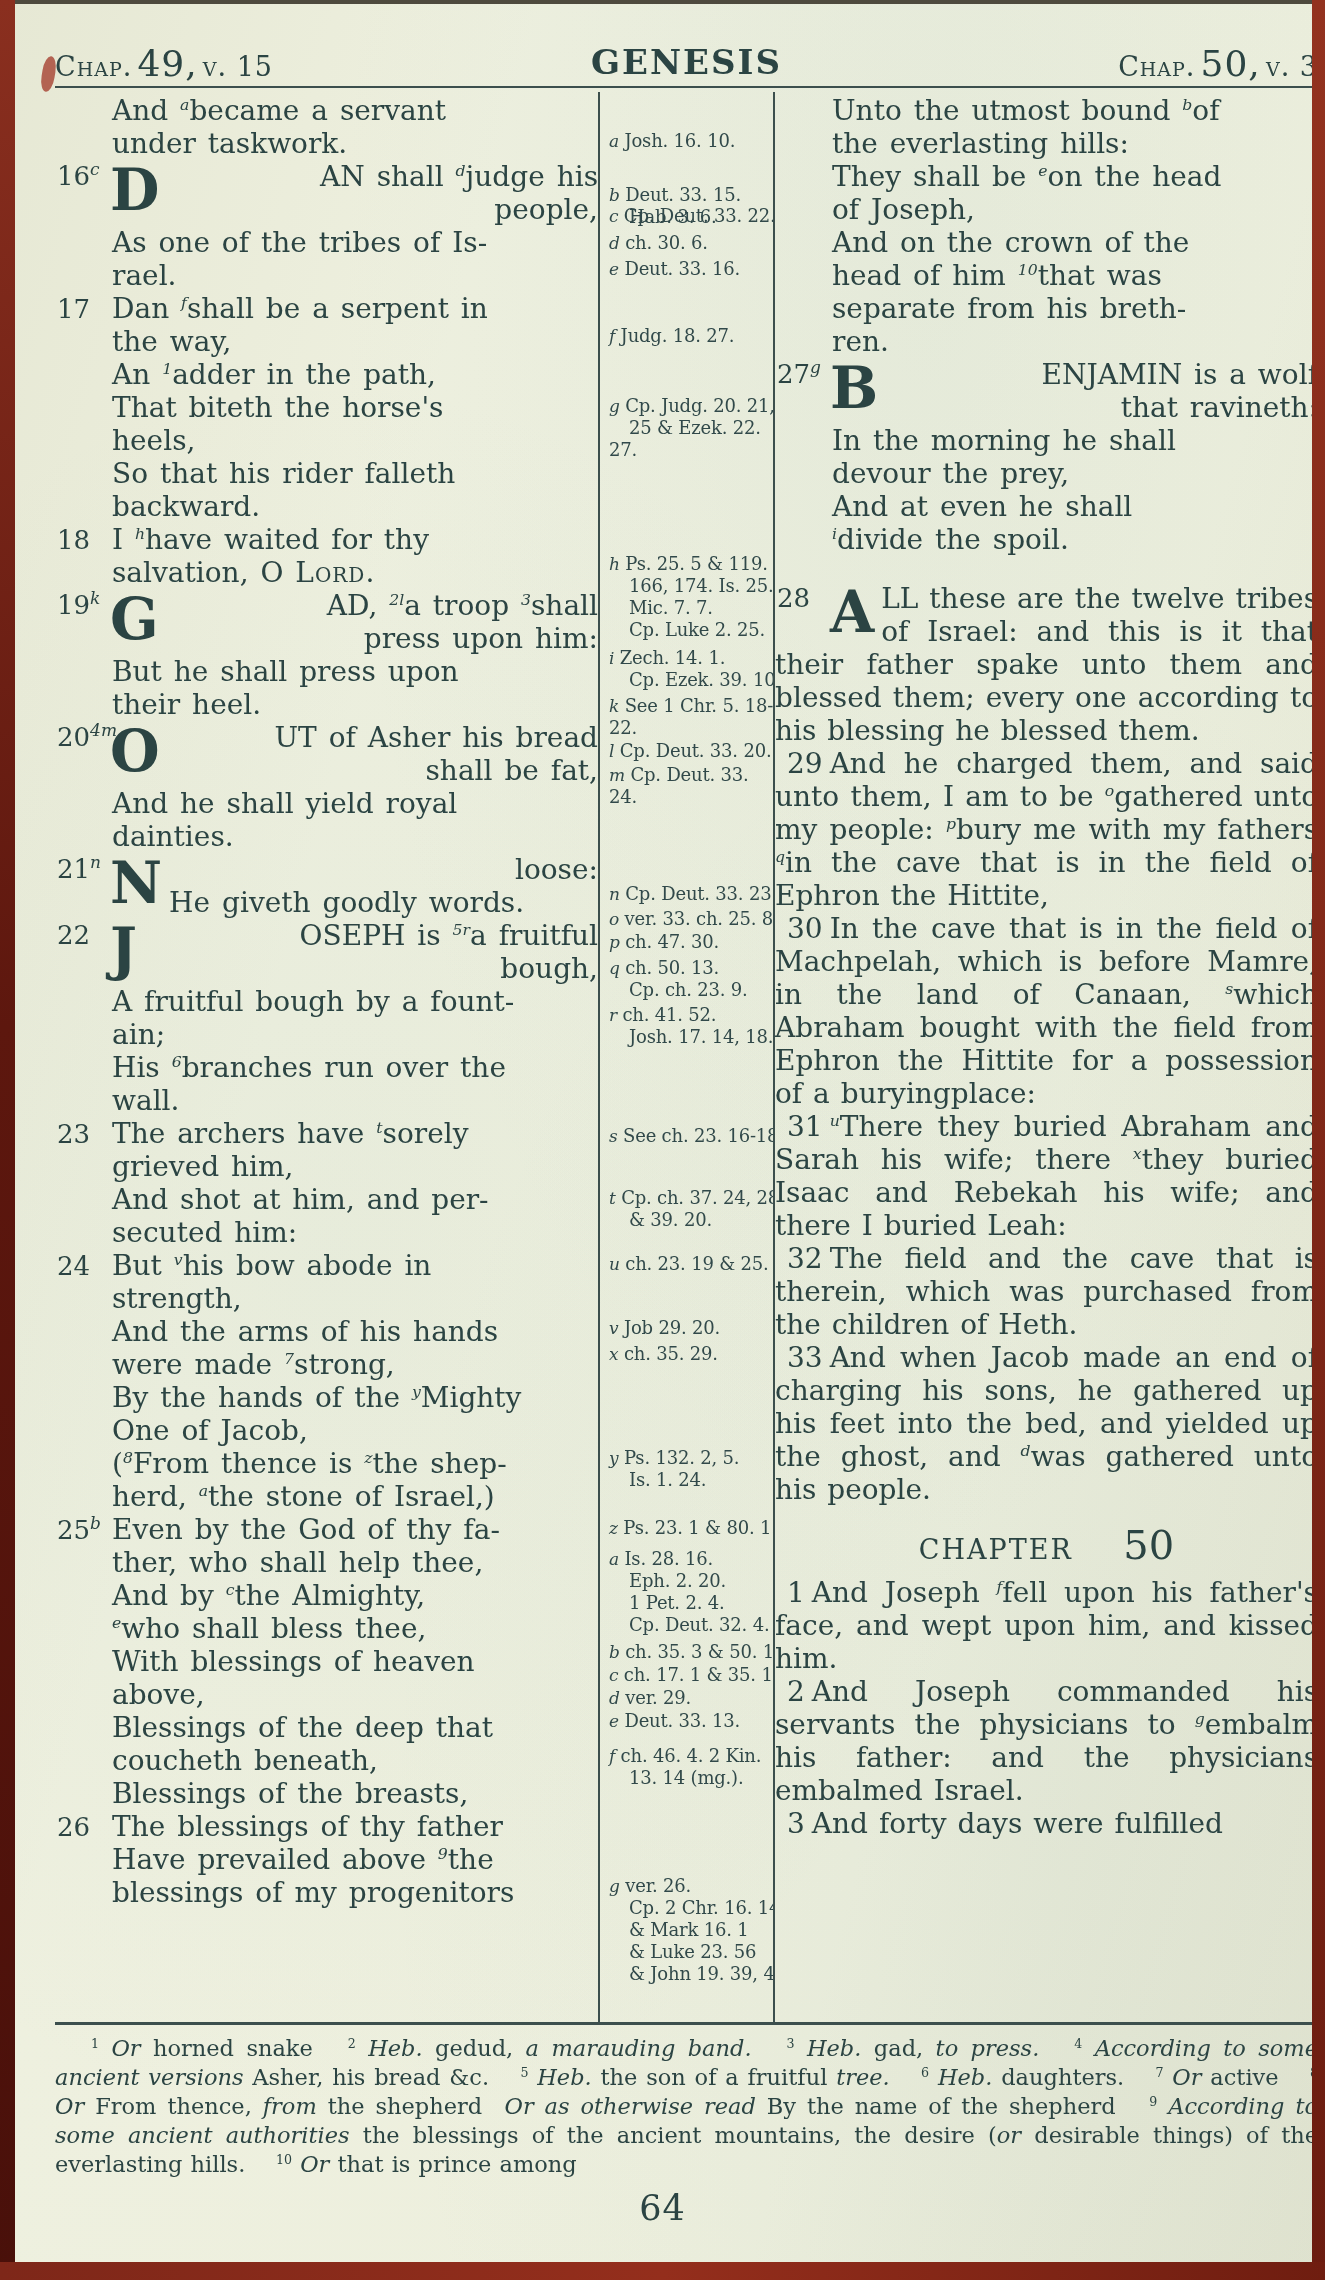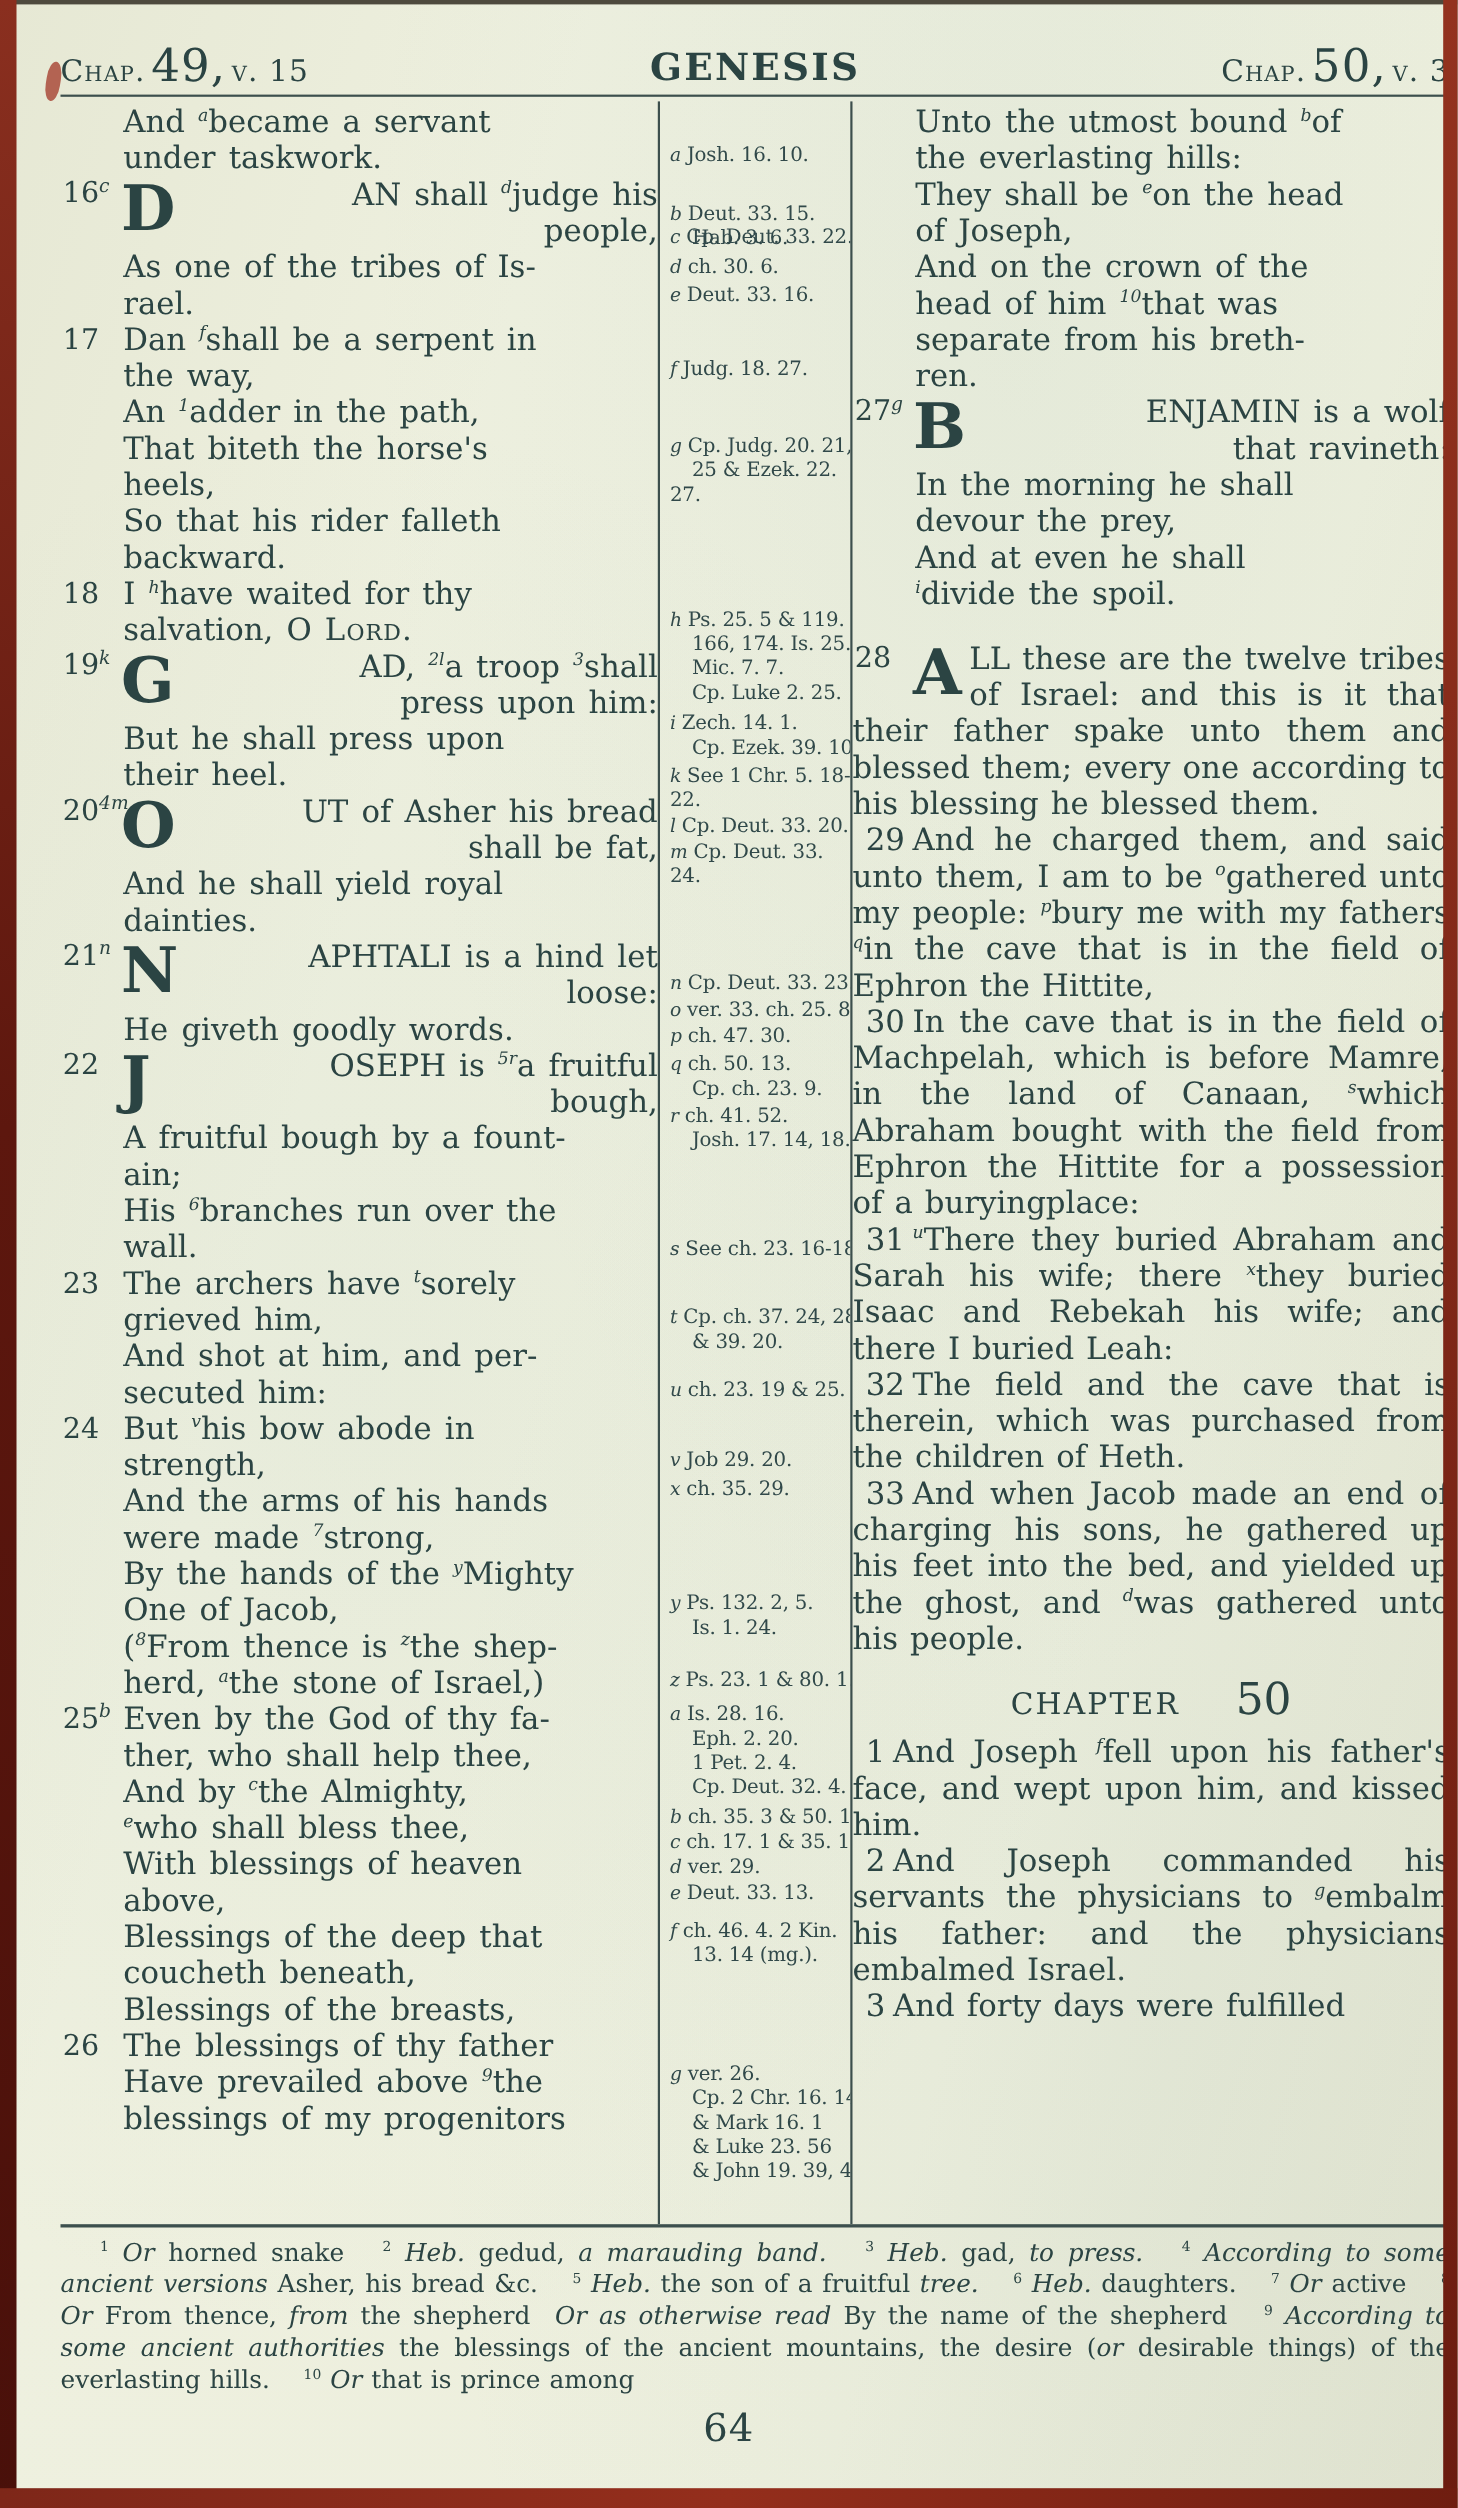--- a/index.html
+++ b/index.html
@@ -14,21 +14,21 @@
   .edge-left{position:absolute;left:0;top:0;bottom:0;width:15px;background:linear-gradient(180deg,#8a2f1f,#5d170e 45%,#49100a);}
   .edge-right{position:absolute;right:0;top:0;bottom:0;width:13px;background:linear-gradient(180deg,#93321f,#6b1c10);}
   .edge-bottom{position:absolute;left:0;right:0;bottom:0;height:18px;background:linear-gradient(90deg,#7e2719,#942e1c 50%,#6f1d10);}
   .ink-mark{position:absolute;left:42px;top:56px;width:13px;height:36px;background:#a23526;opacity:.75;border-radius:50%/42%;transform:rotate(9deg);}
 
   .header{position:absolute;top:34px;left:55px;right:7px;height:52px;}
   .h-left{position:absolute;left:0;bottom:2px;white-space:nowrap;}
   .h-right{position:absolute;right:0;bottom:2px;white-space:nowrap;}
   .h-center{position:absolute;left:50%;transform:translateX(-50%);bottom:4px;font-weight:700;font-size:34px;letter-spacing:2px;}
   .h-small{font-variant:small-caps;font-size:27px;letter-spacing:1px;}
-  .h-big{font-size:41px;letter-spacing:1px;}
+  .h-big{font-size:36px;letter-spacing:1px;}
   .header-rule{position:absolute;top:86px;left:55px;right:7px;height:2px;background:#3c4f4d;}
 
   .cols{position:absolute;top:92px;left:55px;right:7px;height:1930px;overflow:hidden;}
   .colL{position:absolute;left:0;top:2px;width:543px;}
   .colC{position:absolute;left:543px;top:0;bottom:0;width:177px;border-left:2px solid #3c4f4d;border-right:2px solid #3c4f4d;box-sizing:border-box;overflow:hidden;}
   .colR{position:absolute;left:720px;top:2px;width:543px;}
 
   .pline{position:relative;padding-left:57px;min-height:33px;line-height:33px;font-size:28px;word-spacing:3px;}
   .vnum{position:absolute;left:2px;top:1px;font-size:26px;word-spacing:0;}
   .vnum sup{font-size:17px;font-style:italic;}
@@ -117,21 +117,20 @@
           <span class="vnum">20<sup>4m</sup></span>
           <span class="cap">O</span>
           <div class="dl">UT of Asher his bread</div>
           <div class="dl">shall be fat,</div>
         </div>
         <div class="pline">And he shall yield royal</div>
         <div class="pline">dainties.</div>
         <div class="pdrop">
           <span class="vnum">21<sup>n</sup></span>
           <span class="cap">N</span>
-          <div class="dl">APHTALI is a hind let</div>
           <div class="dl">loose:</div>
         </div>
         <div class="pline">He giveth goodly words.</div>
         <div class="pdrop">
           <span class="vnum">22</span>
           <span class="cap">J</span>
           <div class="dl">OSEPH is <sup>5</sup><sup>r</sup>a fruitful</div>
           <div class="dl">bough,</div>
         </div>
         <div class="pline">A fruitful bough by a fount-</div>

